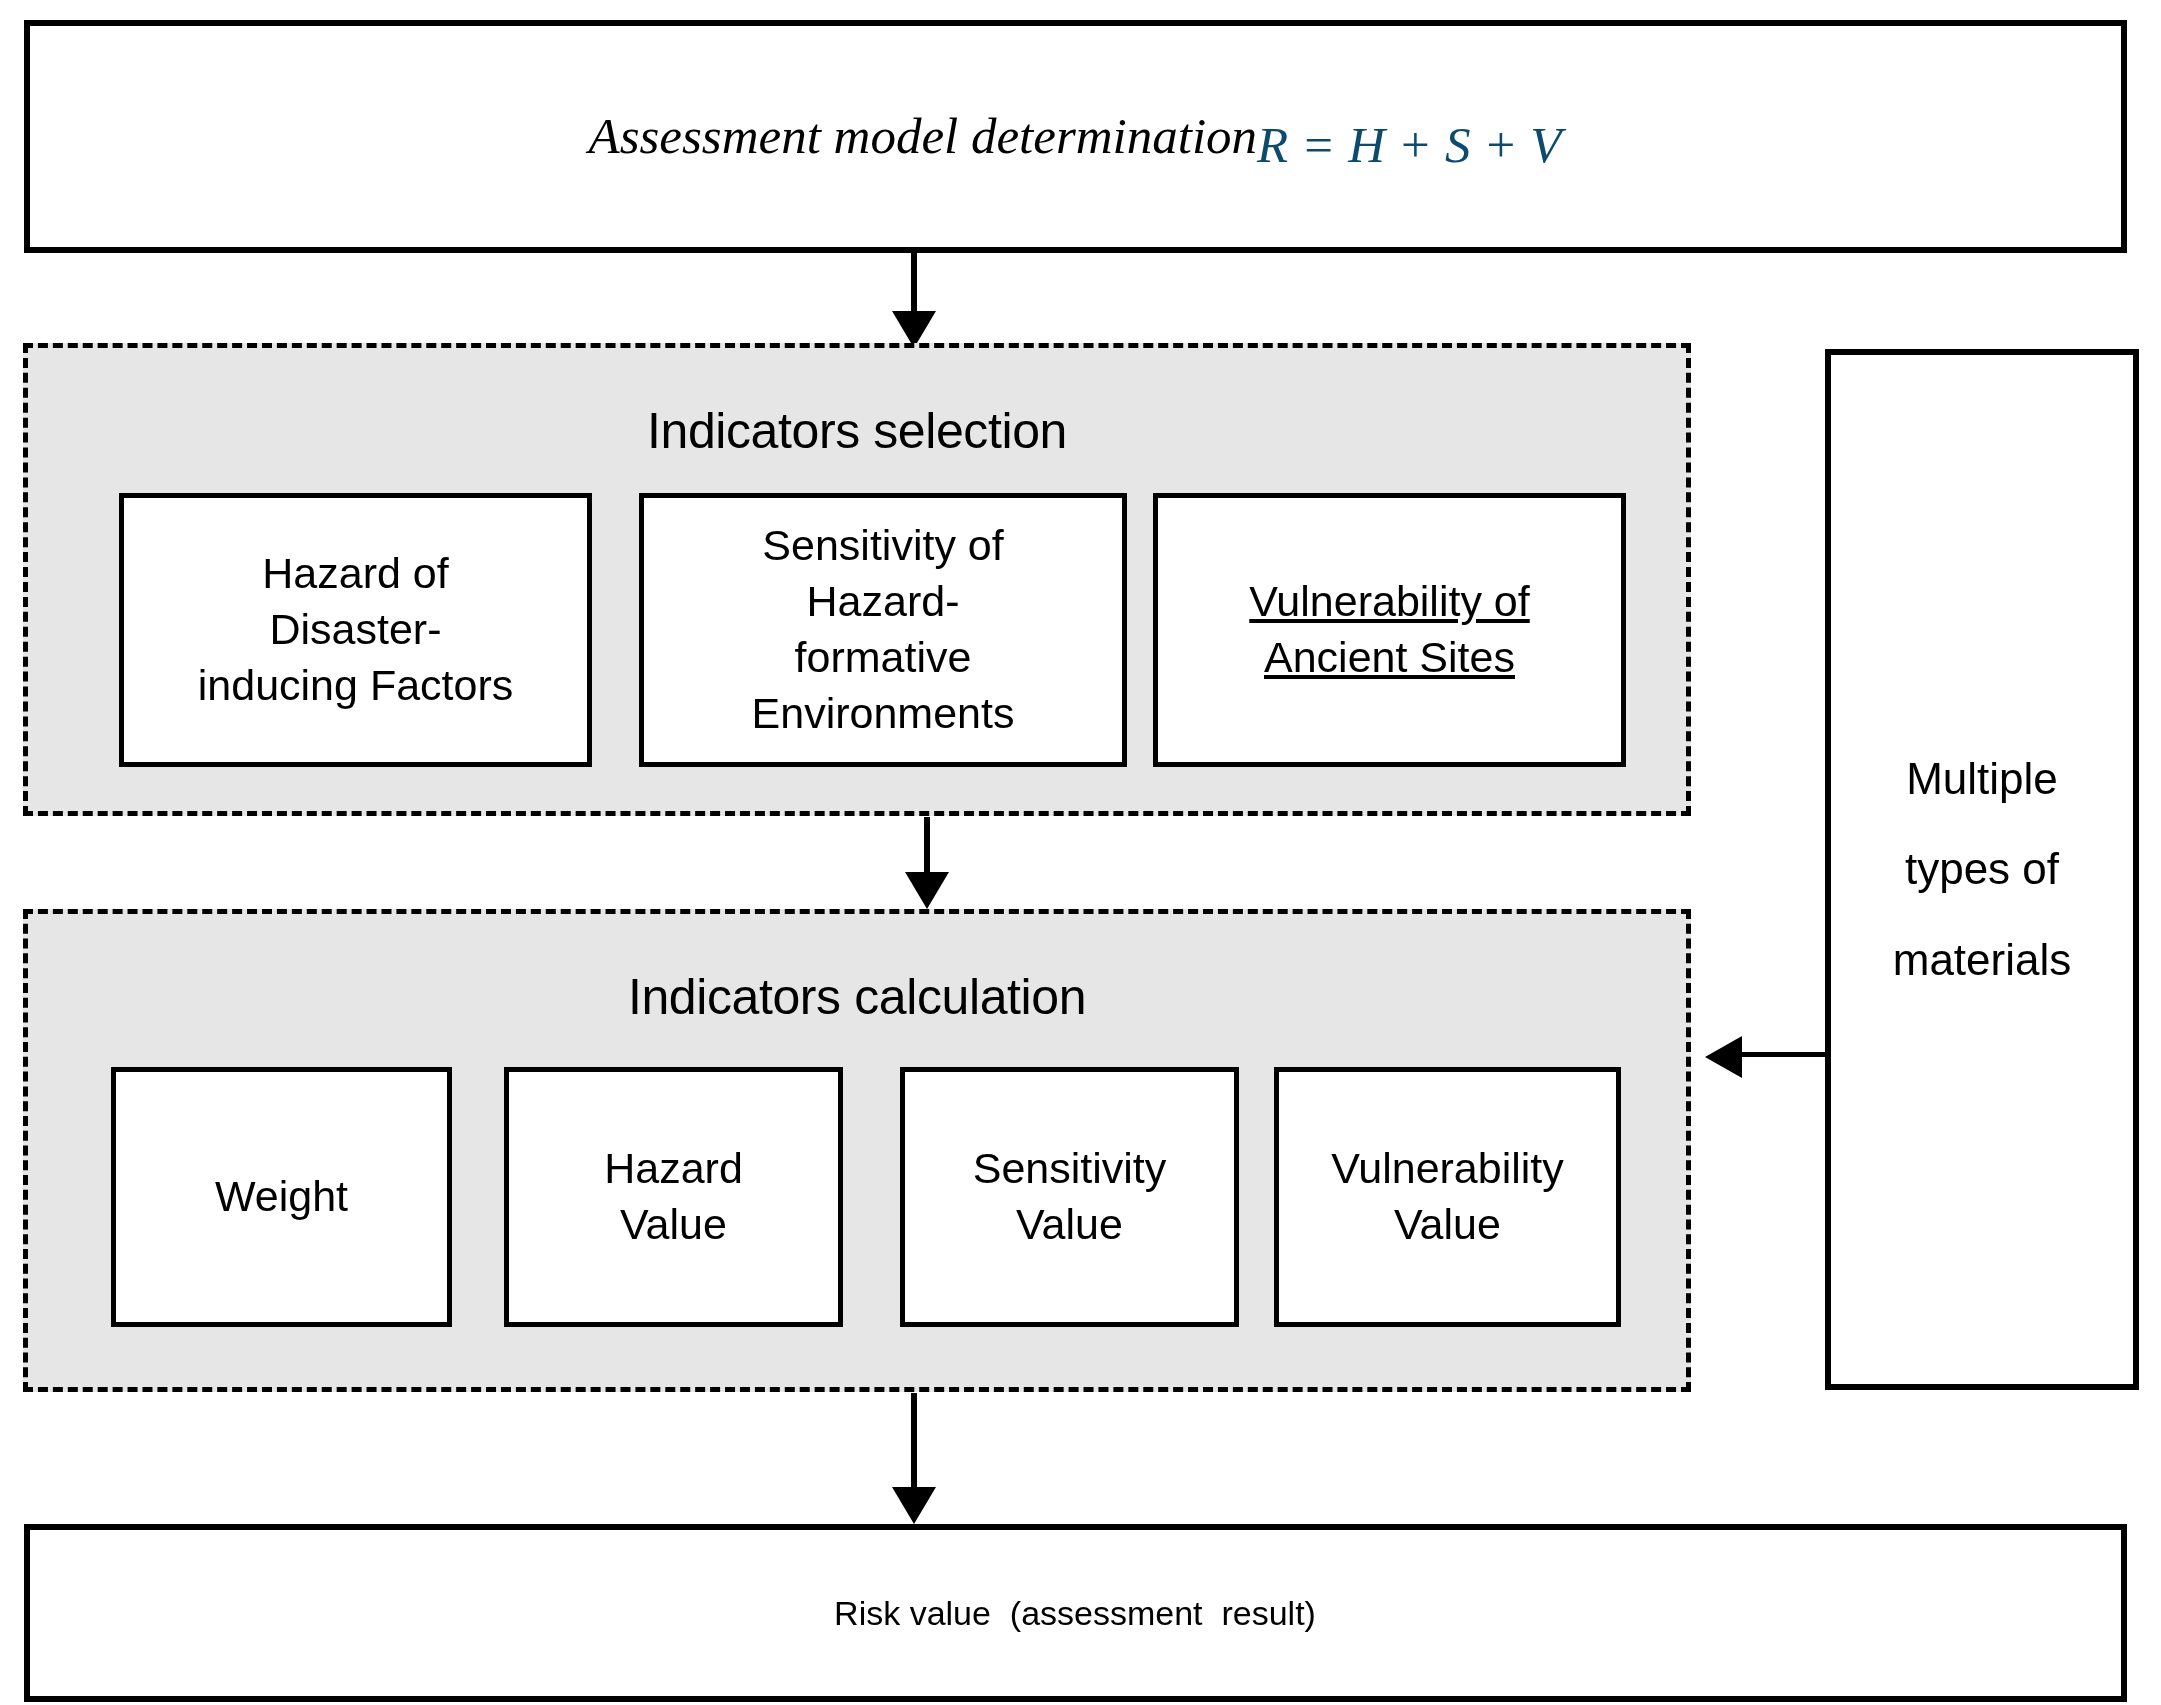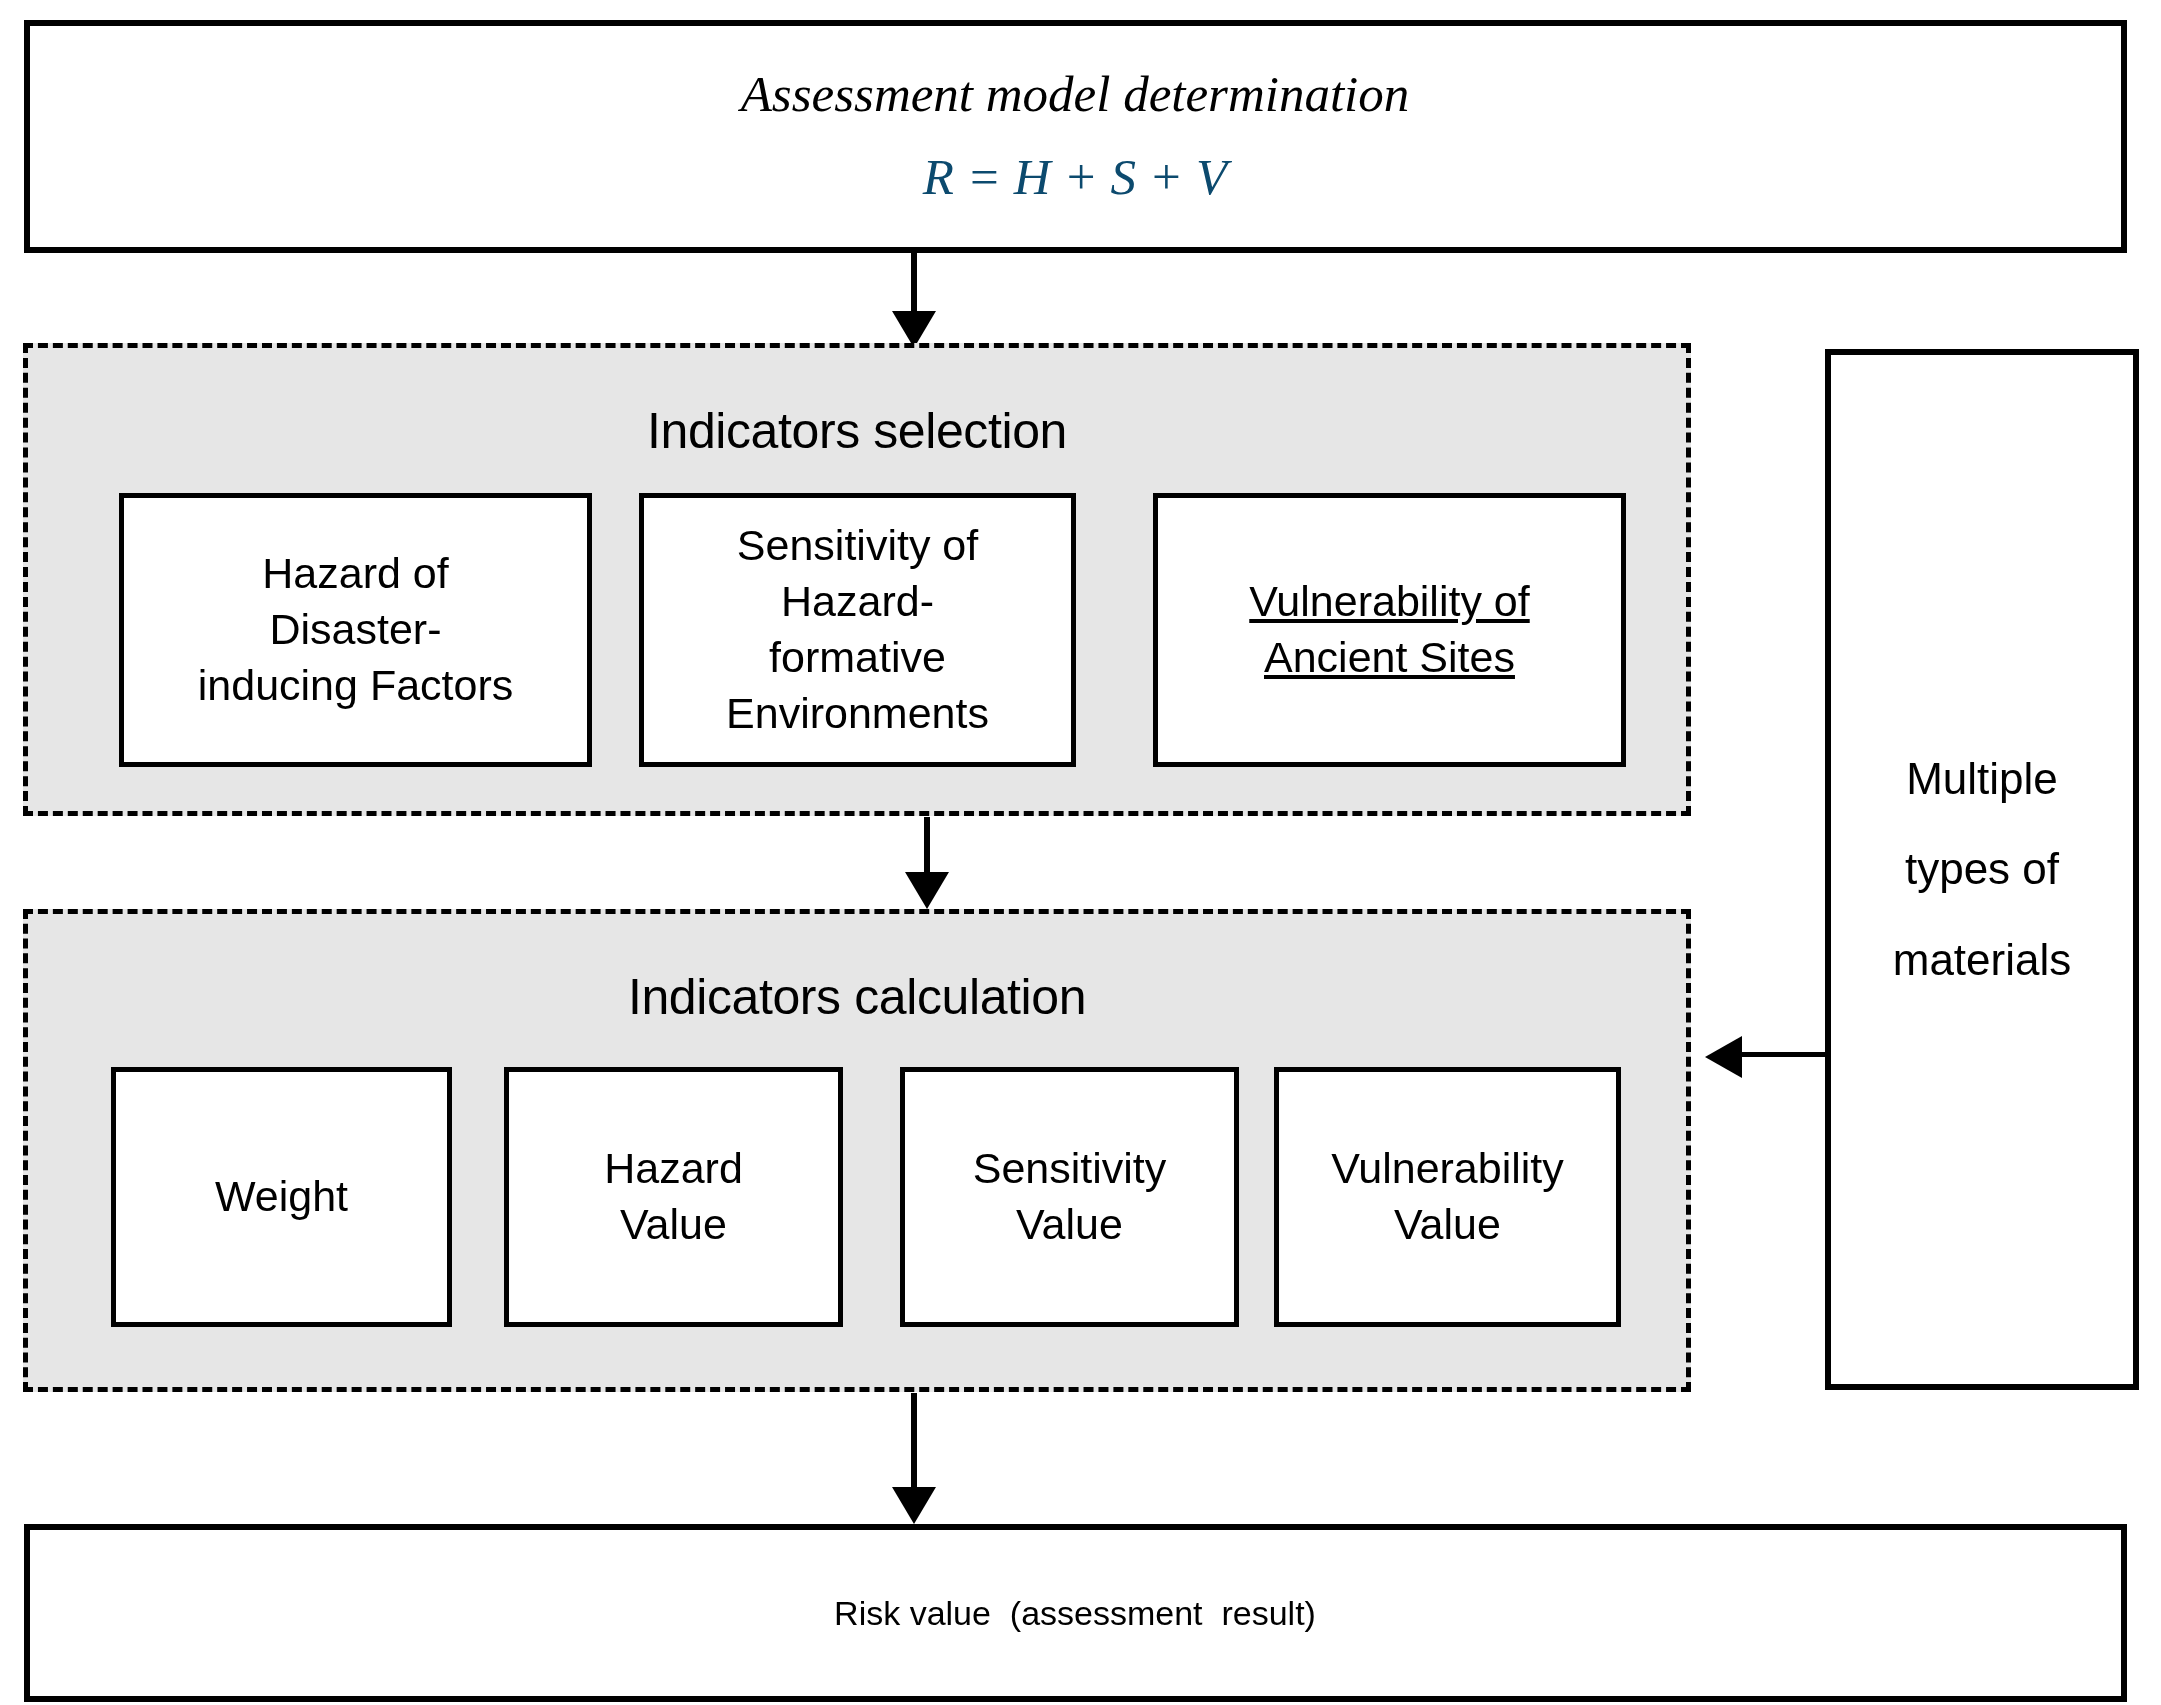--- a/index.html
+++ b/index.html
@@ -46,21 +46,20 @@
     color: #000000;
     letter-spacing: -0.4px;
   }
 
   
   #top-box {
     left: 23.5px;
     top: 20px;
     width: 2103px;
     height: 233px;
-    flex-direction: column;
     border-width: 6.5px;
   }
   .formula-title {
     font-family: "Liberation Serif", serif;
     font-style: italic;
     font-size: 51px;
     line-height: 1.25;
     color: #000000;
     white-space: nowrap;
   }
@@ -86,21 +85,21 @@
   .sel-box {
     height: 274px;
     top: 145px;
     font-size: 43px;
     line-height: 1.3;
     color: #000000;
     border-width: 5.7px;
     padding: 0 4.9px;
   }
   #sel-box-1 { left: 91px; width: 473px; }
-  #sel-box-2 { left: 611px; width: 437px; }
+  #sel-box-2 { left: 611px; width: 488px; }
   #sel-box-3 { left: 1125px; width: 473px; text-decoration: underline; }
 
   
   #group-calculation {
     left: 23px;
     top: 909px;
     width: 1668px;
     height: 483px;
   }
   #group-calculation .group-title { top: 54px; }

